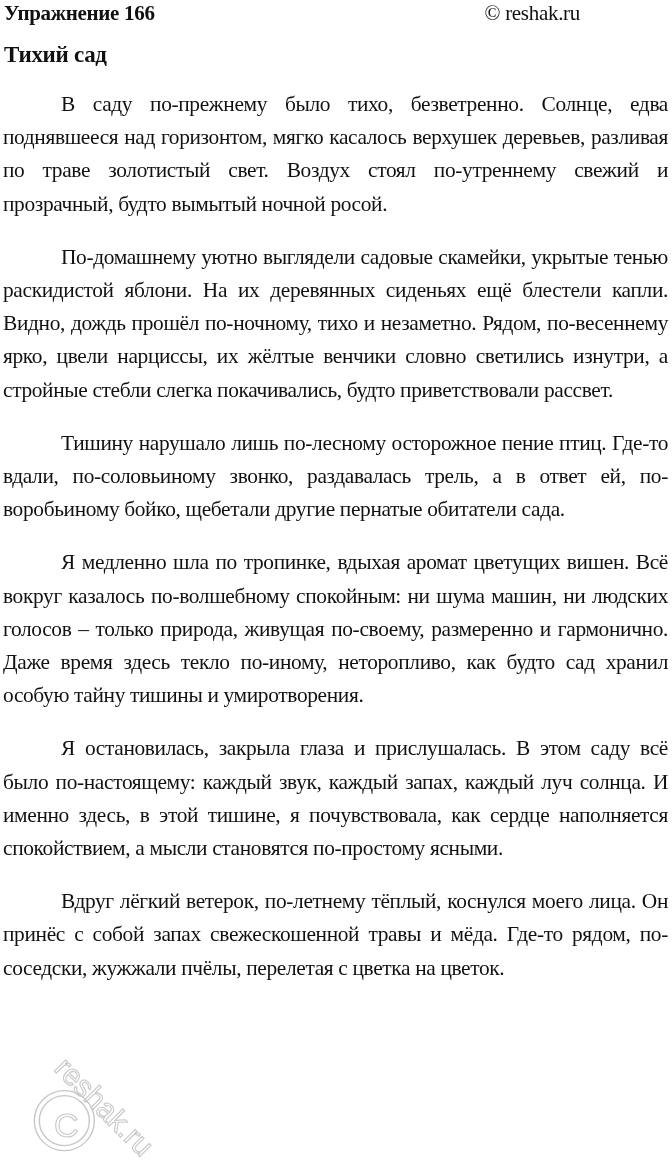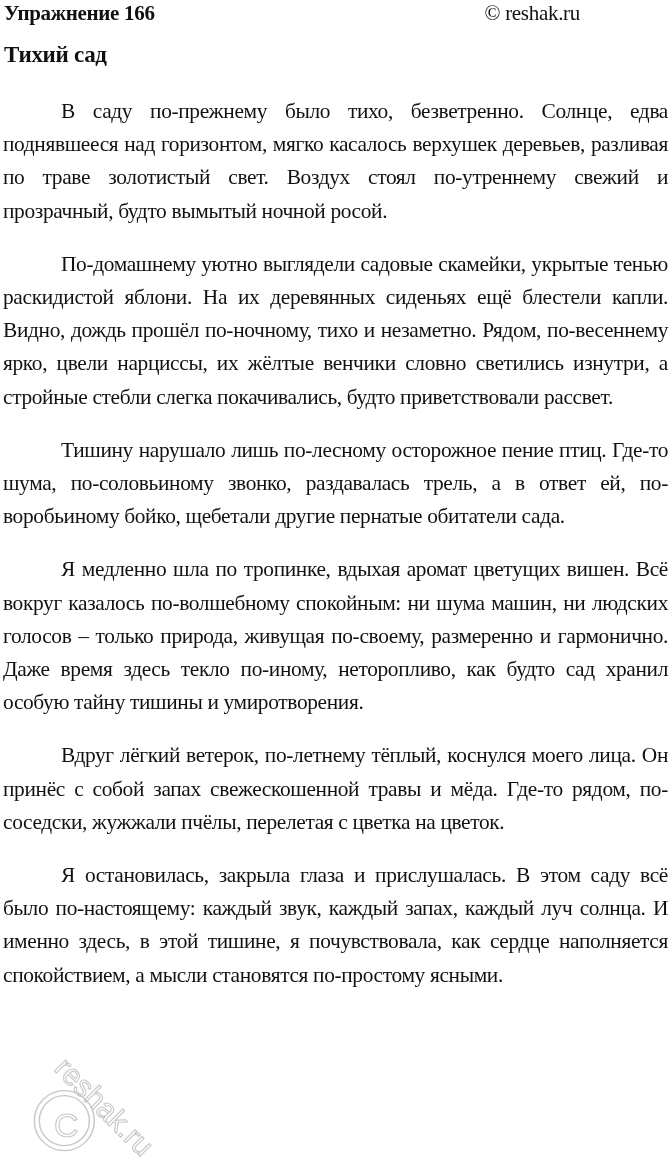--- a/index.html
+++ b/index.html
@@ -48,21 +48,21 @@
       line-height: 26px;
       letter-spacing: -0.3px;
     }
     .content {
       position: absolute;
       left: 3px;
       top: 88px;
       width: 665px;
     }
     .para {
-      margin: 7px 0 20px 0;
+      margin: 0 0 20px 0;
       text-indent: 58px;
       text-align: justify;
       font-size: 21.4px;
       line-height: 33.2px;
       letter-spacing: -0.35px;
     }
     .watermark {
       position: absolute;
       left: 0px;
       top: 1045px;
@@ -78,24 +78,24 @@
 <div class="header">
   <div class="exercise-title">Упражнение 166</div>
   <div class="copyright">© reshak.ru</div>
 </div>
 
 <div class="story-title">Тихий сад</div>
 
 <div class="content">
   <p class="para">В саду по-прежнему было тихо, безветренно. Солнце, едва поднявшееся над горизонтом, мягко касалось верхушек деревьев, разливая по траве золотистый свет. Воздух стоял по-утреннему свежий и прозрачный, будто вымытый ночной росой.</p>
   <p class="para">По-домашнему уютно выглядели садовые скамейки, укрытые тенью раскидистой яблони. На их деревянных сиденьях ещё блестели капли. Видно, дождь прошёл по-ночному, тихо и незаметно. Рядом, по-весеннему ярко, цвели нарциссы, их жёлтые венчики словно светились изнутри, а стройные стебли слегка покачивались, будто приветствовали рассвет.</p>
-  <p class="para">Тишину нарушало лишь по-лесному осторожное пение птиц. Где-то шума, по-соловьиному звонко, раздавалась трель, а в ответ ей, по-воробьиному бойко, щебетали другие пернатые обитатели сада.</p>
+  <p class="para">Тишину нарушало лишь по-лесному осторожное пение птиц. Где-то вдали, по-соловьиному звонко, раздавалась трель, а в ответ ей, по-воробьиному бойко, щебетали другие пернатые обитатели сада.</p>
   <p class="para">Я медленно шла по тропинке, вдыхая аромат цветущих вишен. Всё вокруг казалось по-волшебному спокойным: ни шума машин, ни людских голосов – только природа, живущая по-своему, размеренно и гармонично. Даже время здесь текло по-иному, неторопливо, как будто сад хранил особую тайну тишины и умиротворения.</p>
+  <p class="para">Я остановилась, закрыла глаза и прислушалась. В этом саду всё было по-настоящему: каждый звук, каждый запах, каждый луч солнца. И именно здесь, в этой тишине, я почувствовала, как сердце наполняется спокойствием, а мысли становятся по-простому ясными.</p>
   <p class="para">Вдруг лёгкий ветерок, по-летнему тёплый, коснулся моего лица. Он принёс с собой запах свежескошенной травы и мёда. Где-то рядом, по-соседски, жужжали пчёлы, перелетая с цветка на цветок.</p>
-  <p class="para">Я остановилась, закрыла глаза и прислушалась. В этом саду всё было по-настоящему: каждый звук, каждый запах, каждый луч солнца. И именно здесь, в этой тишине, я почувствовала, как сердце наполняется спокойствием, а мысли становятся по-простому ясными.</p>
 </div>
 
 <div class="watermark">
   <svg width="160" height="130" viewBox="0 0 160 130">
     <g transform="rotate(45 70 70)" fill="none" stroke="#9a9a9a" stroke-width="1.4">
       <circle cx="70" cy="78" r="30"></circle>
       <circle cx="70" cy="78" r="25"></circle>
     </g>
     <text x="30" y="40" transform="rotate(45 60 60)" font-family="Liberation Sans, sans-serif" font-size="30" fill="none" stroke="#9a9a9a" stroke-width="1.1">reshak.ru</text>
     <text x="54" y="92" font-family="Liberation Sans, sans-serif" font-size="34" fill="none" stroke="#9a9a9a" stroke-width="1.1">C</text>

